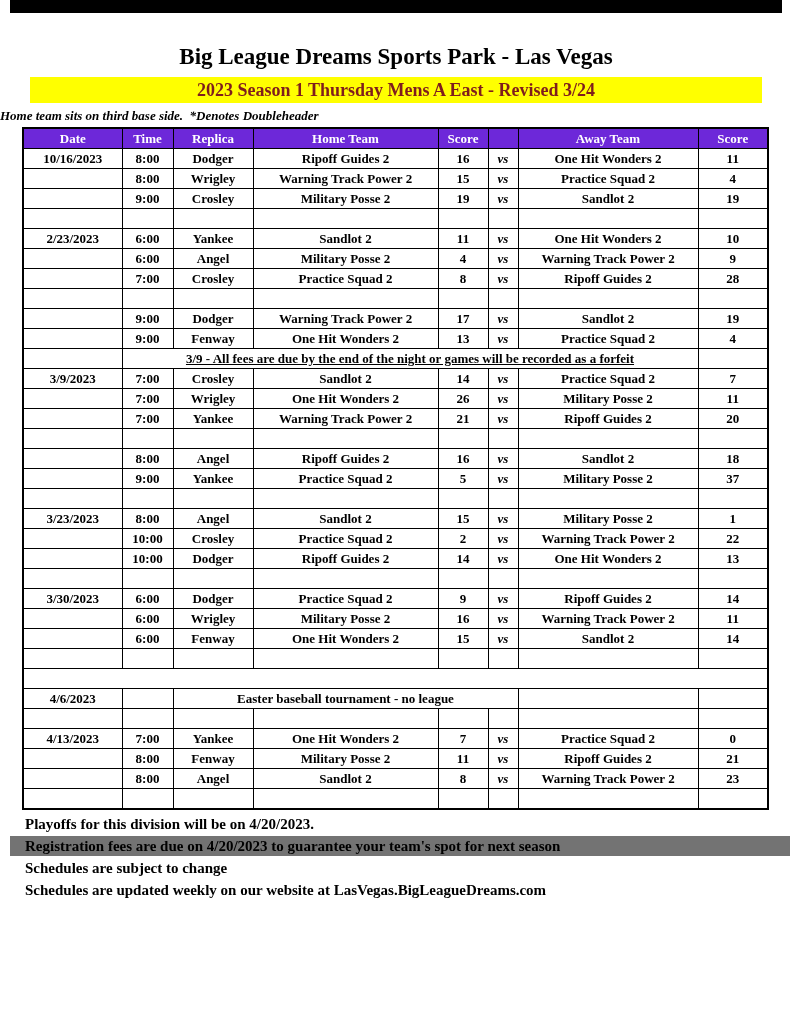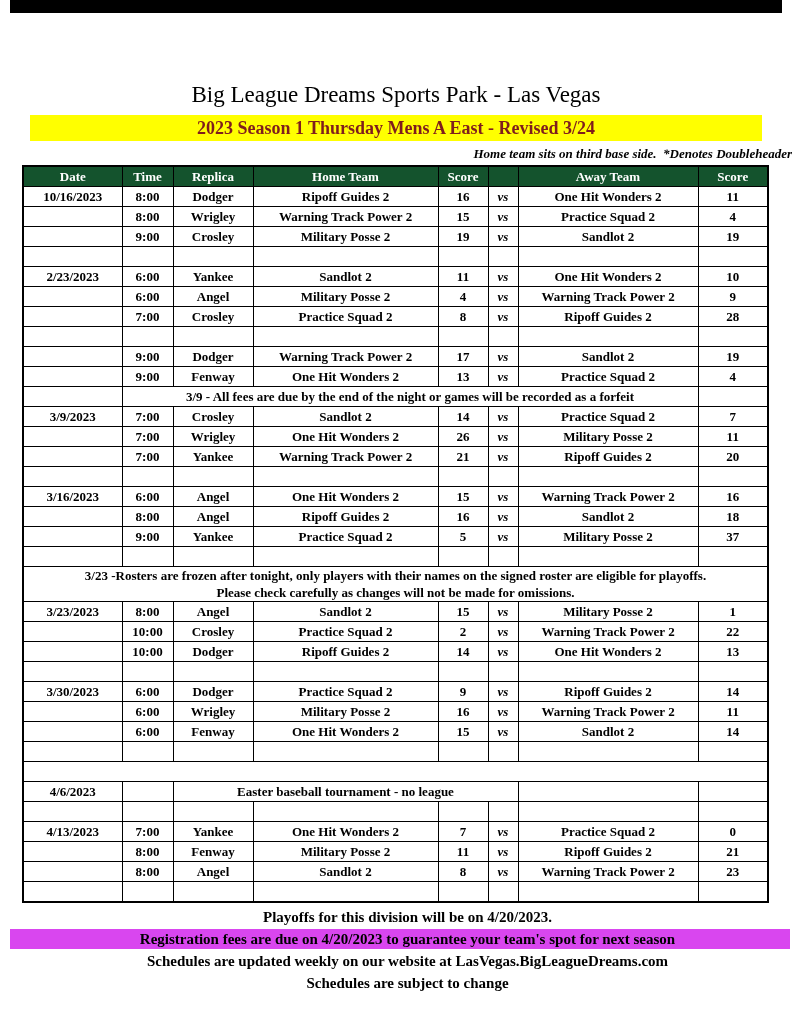--- a/index.html
+++ b/index.html
@@ -2,54 +2,54 @@
 <html><head>
 <meta charset="utf-8">
 <style>
   html,body { margin:0; padding:0; background:#ffffff; }
   .page {
     position:relative; width:792px; height:1024px; background:#ffffff;
     font-family:"Liberation Serif", serif; overflow:hidden;
   }
   .top-bar { margin:0 10px; height:13px; background:#000000; }
   .page-title {
-    padding-top:67px; text-align:center; font-size:23px; font-weight:normal; color:#000000;
+    padding-top:29px; text-align:center; font-size:23px; font-weight:bold; color:#000000;
     line-height:30px;
   }
   .season-banner {
     margin:5px 30px 0 30px; height:26px; line-height:26px; background:#FFFF00;
     text-align:center; font-size:18px; font-weight:bold; color:#7f1d1d;
   }
   .home-note {
-    margin-top:5px; text-align:right; font-size:13px; font-weight:bold; font-style:italic;
+    margin-top:5px; text-align:left; font-size:13px; font-weight:bold; font-style:italic;
     color:#000000; white-space:pre;
   }
   table.sched {
     border-collapse:collapse; table-layout:fixed; width:745px;
     margin:3px 0 0 22px; border:2px solid #000000;
   }
   table.sched th, table.sched td {
     border:1px solid #000000; padding:0; text-align:center; font-weight:bold;
     overflow:hidden; white-space:nowrap; font-family:"Liberation Serif", serif;
   }
-  table.sched th { background:#14532d; color:#ffffff; font-size:13px; height:19px; }
+  table.sched th { background:#6d28d9; color:#ffffff; font-size:13px; height:19px; }
   table.sched td { font-size:13px; height:19px; color:#000000; background:#ffffff; }
   td.win { background:#FFFF00; color:#000080; }
   td.vs { font-size:11px; font-style:italic; }
   td.sepcell { background:#00008B; height:13px; }
-  td.notice-navy { background:#00008B; color:#ffffff; font-size:12.5px; height:13px; }
+  td.notice-navy { background:#00008B; color:#ffffff; font-size:12.5px; height:13px;text-decoration:underline; }
   td.notice-red { background:#FF0000; color:#ffffff; font-size:12.5px; height:36px; line-height:17px; }
   td.event { background:#C0C0C0; }
   td.gapcell { height:3px; }
   .footer { margin:4px 0 0 10px; width:780px; }
   .fline {
     font-size:15px; line-height:20px; font-weight:bold; color:#000000;
-    padding-left:15px; margin-bottom:2px; white-space:nowrap;text-align:center;
-  }
-  .fline.highlight { background:#d946ef; }
+    padding-left:15px; margin-bottom:2px; white-space:nowrap;
+  }
+  .fline.highlight { background:#737373; }
 </style>
 </head>
 <body>
 
 <div class="page">
   <div class="top-bar"></div>
 
   <div class="page-title">Big League Dreams Sports Park - Las Vegas</div>
 
   <div class="season-banner">2023 Season 1 Thursday Mens A East - Revised 3/24</div>
@@ -219,30 +219,20 @@
           <td class="sepcell"></td>
           <td class="sepcell"></td>
           <td class="sepcell"></td>
           <td class="sepcell"></td>
           <td class="sepcell"></td>
           <td class="sepcell"></td>
           <td class="sepcell"></td>
           <td class="sepcell"></td>
         </tr>
         <tr>
-          <td>3/16/2023</td>
-          <td>6:00</td>
-          <td>Angel</td>
-          <td>One Hit Wonders 2</td>
-          <td>15</td>
-          <td class="vs">vs</td>
-          <td class="win">Warning Track Power 2</td>
-          <td class="win">16</td>
-        </tr>
-        <tr>
           <td></td>
           <td>8:00</td>
           <td>Angel</td>
           <td>Ripoff Guides 2</td>
           <td>16</td>
           <td class="vs">vs</td>
           <td class="win">Sandlot 2</td>
           <td class="win">18</td>
         </tr>
         <tr>
@@ -257,26 +247,20 @@
         </tr>
         <tr>
           <td class="sepcell"></td>
           <td class="sepcell"></td>
           <td class="sepcell"></td>
           <td class="sepcell"></td>
           <td class="sepcell"></td>
           <td class="sepcell"></td>
           <td class="sepcell"></td>
           <td class="sepcell"></td>
-        </tr>
-        <tr>
-          <td class="notice-red" colspan="8">
-            <div>3/23 -Rosters are frozen after tonight, only players with their names on the signed roster are eligible for playoffs.</div>
-            <div>Please check carefully as changes will not be made for omissions.</div>
-          </td>
         </tr>
         <tr>
           <td>3/23/2023</td>
           <td>8:00</td>
           <td>Angel</td>
           <td class="win">Sandlot 2</td>
           <td class="win">15</td>
           <td class="vs">vs</td>
           <td>Military Posse 2</td>
           <td>1</td>
@@ -410,16 +394,16 @@
           <td class="sepcell"></td>
           <td class="sepcell"></td>
           <td class="sepcell"></td>
         </tr>
       </tbody>
   </table>
 
   <div class="footer">
     <div class="fline">Playoffs for this division will be on 4/20/2023.</div>
     <div class="fline highlight">Registration fees are due on 4/20/2023 to guarantee your team's spot for next season</div>
+    <div class="fline">Schedules are subject to change</div>
     <div class="fline">Schedules are updated weekly on our website at LasVegas.BigLeagueDreams.com</div>
-    <div class="fline">Schedules are subject to change</div>
   </div>
 </div>
 
 </body></html>

